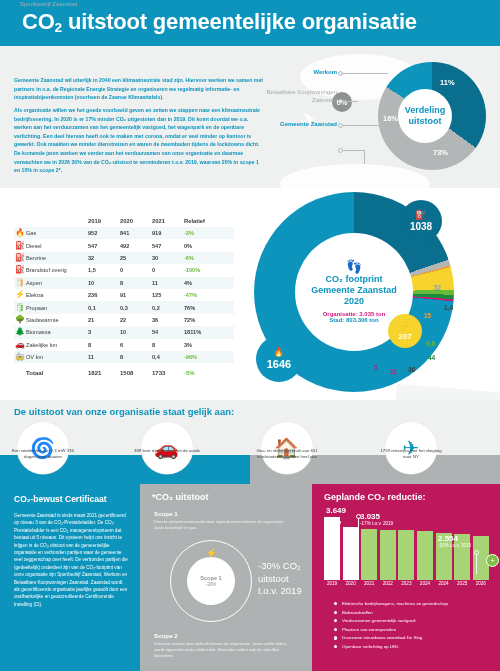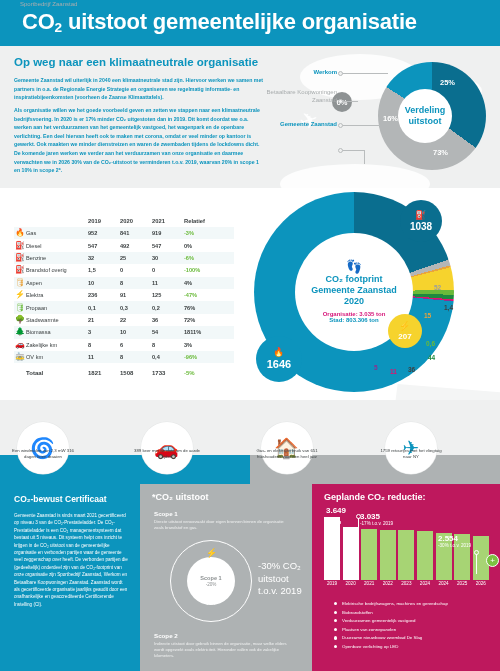--- a/index.html
+++ b/index.html
@@ -247,33 +247,32 @@
     <h1><span>CO</span><span class="sub">2</span><span> uitstoot gemeentelijke organisatie</span></h1>
   </div>
 
   <div class="band-intro">
     <div class="cloud c1"></div>
     <div class="cloud c2"></div>
     <div class="cloud c3"></div>
     <div class="plane-deco">✈</div>
   </div>
 
-  <div class="h2" id="h2-intro">Op weg naar een klimaatneutrale organisatie</div>
   <div class="intro-text">
     <p>Gemeente Zaanstad wil uiterlijk in 2040 een klimaatneutrale stad zijn. Hiervoor werken we samen met partners in o.a. de Regionale Energie Strategie en organiseren we regelmatig informatie- en inspiratiebijeenkomsten (voorheen de Zaanse Klimaattafels).</p>
     <p>Als organisatie willen we het goede voorbeeld geven en zetten we stappen naar een klimaatneutrale bedrijfsvoering. In 2020 is er 17% minder CO₂ uitgestoten dan in 2019. Dit komt doordat we o.a. werken aan het verduurzamen van het gemeentelijk vastgoed, het wagenpark en de openbare verlichting. Een deel hiervan heeft ook te maken met corona, omdat er veel minder op kantoor is gewerkt. Ook maakten we minder dienstreizen en waren de zwembaden tijdens de lockdowns dicht. De komende jaren werken we verder aan het verduurzamen van onze organisatie en daarmee verwachten we in 2026 30% van de CO₂-uitstoot te verminderen t.o.v. 2019, waarvan 20% in scope 1 en 10% in scope 2*.</p>
   </div>
 
   <div class="donut-wrap">
     <div class="donut"></div>
     <div class="donut-hole">
       <span>Verdeling</span>
       <span>uitstoot</span>
     </div>
-    <div class="slice-val sv-werkom">25%</div>
+    <div class="slice-val sv-werkom">11%</div>
     <div class="slice-val sv-sport">73%</div>
     <div class="slice-val sv-gem">16%</div>
   </div>
   <div class="sv-zero">0%</div>
 
   <div class="lbl on" id="lbl-werkom">Werkom</div>
   <div class="lbl off" id="lbl-betaalbare">Betaalbare Koopwoningen Zaanstad</div>
   <div class="lbl on" id="lbl-gemeente">Gemeente Zaanstad</div>
   <div class="lbl off" id="lbl-sportbedrijf">Sportbedrijf Zaanstad</div>
 
@@ -429,20 +428,21 @@
     <div class="fp-lab" id="fl-06">0,6</div>
     <div class="fp-lab" id="fl-44">44</div>
     <div class="fp-lab" id="fl-36">36</div>
     <div class="fp-lab" id="fl-11">11</div>
     <div class="fp-lab" id="fl-5">5</div>
   </div>
 
   <div class="band-eq"></div>
   <div class="eq-blue"></div>
   <div class="eq-gray"></div>
+  <div class="h2" id="h2-eq">De uitstoot van onze organisatie staat gelijk aan:</div>
 
   <div class="eqitem" id="eq1">
     <div class="eqcirc">🌀</div>
     <div class="eqtxt">Een windmolen van 2,3 mW 316 dagen laten draaien</div>
   </div>
   <div class="eqitem" id="eq2">
     <div class="eqcirc">🚗</div>
     <div class="eqtxt">389 keer met de auto om de aarde rijden</div>
   </div>
   <div class="eqitem" id="eq3">

